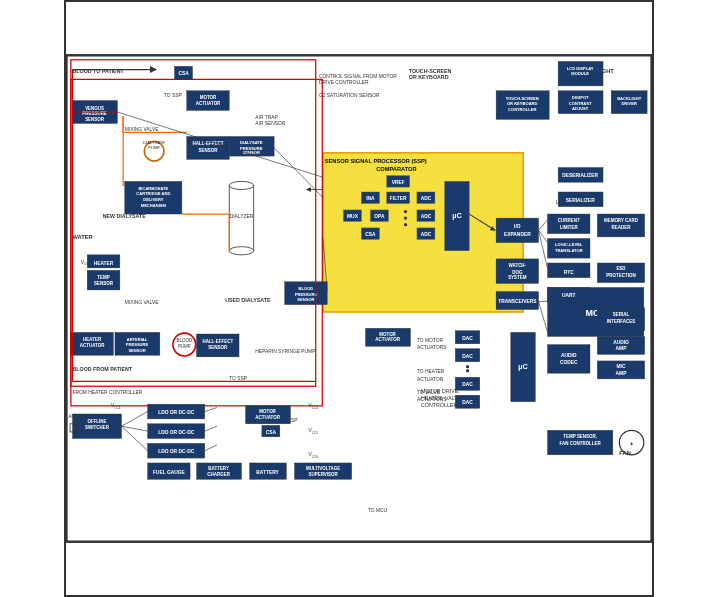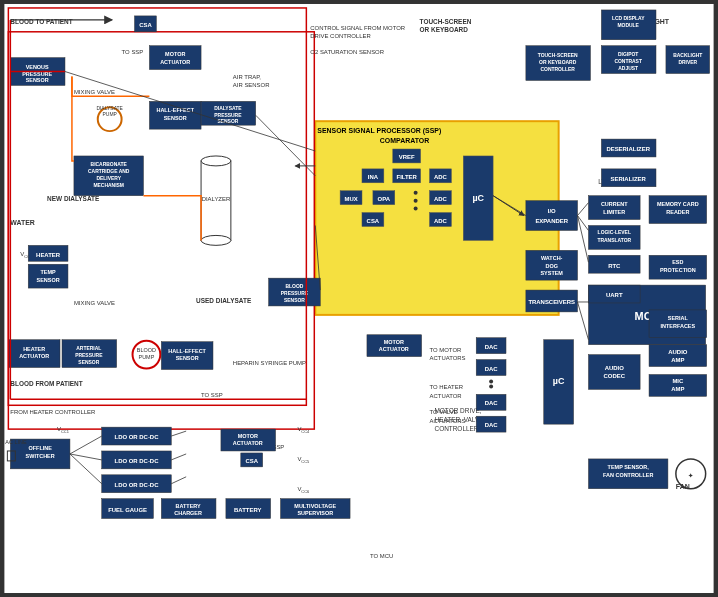--- a/index.html
+++ b/index.html
@@ -6,21 +6,21 @@
     body {
       background: #fff;
       font-family: Arial, sans-serif;
       font-size: 7px;
       display: flex;
       justify-content: center;
       align-items: center;
       min-height: 100vh;
     }
     .diagram-container {
-      width: 718px;
+      width: 590px;
       height: 597px;
       border: 2px solid #333;
       background: #fff;
       position: relative;
       overflow: hidden;
     }
     
     .diagram-svg {
       width: 100%;
       height: 100%;

